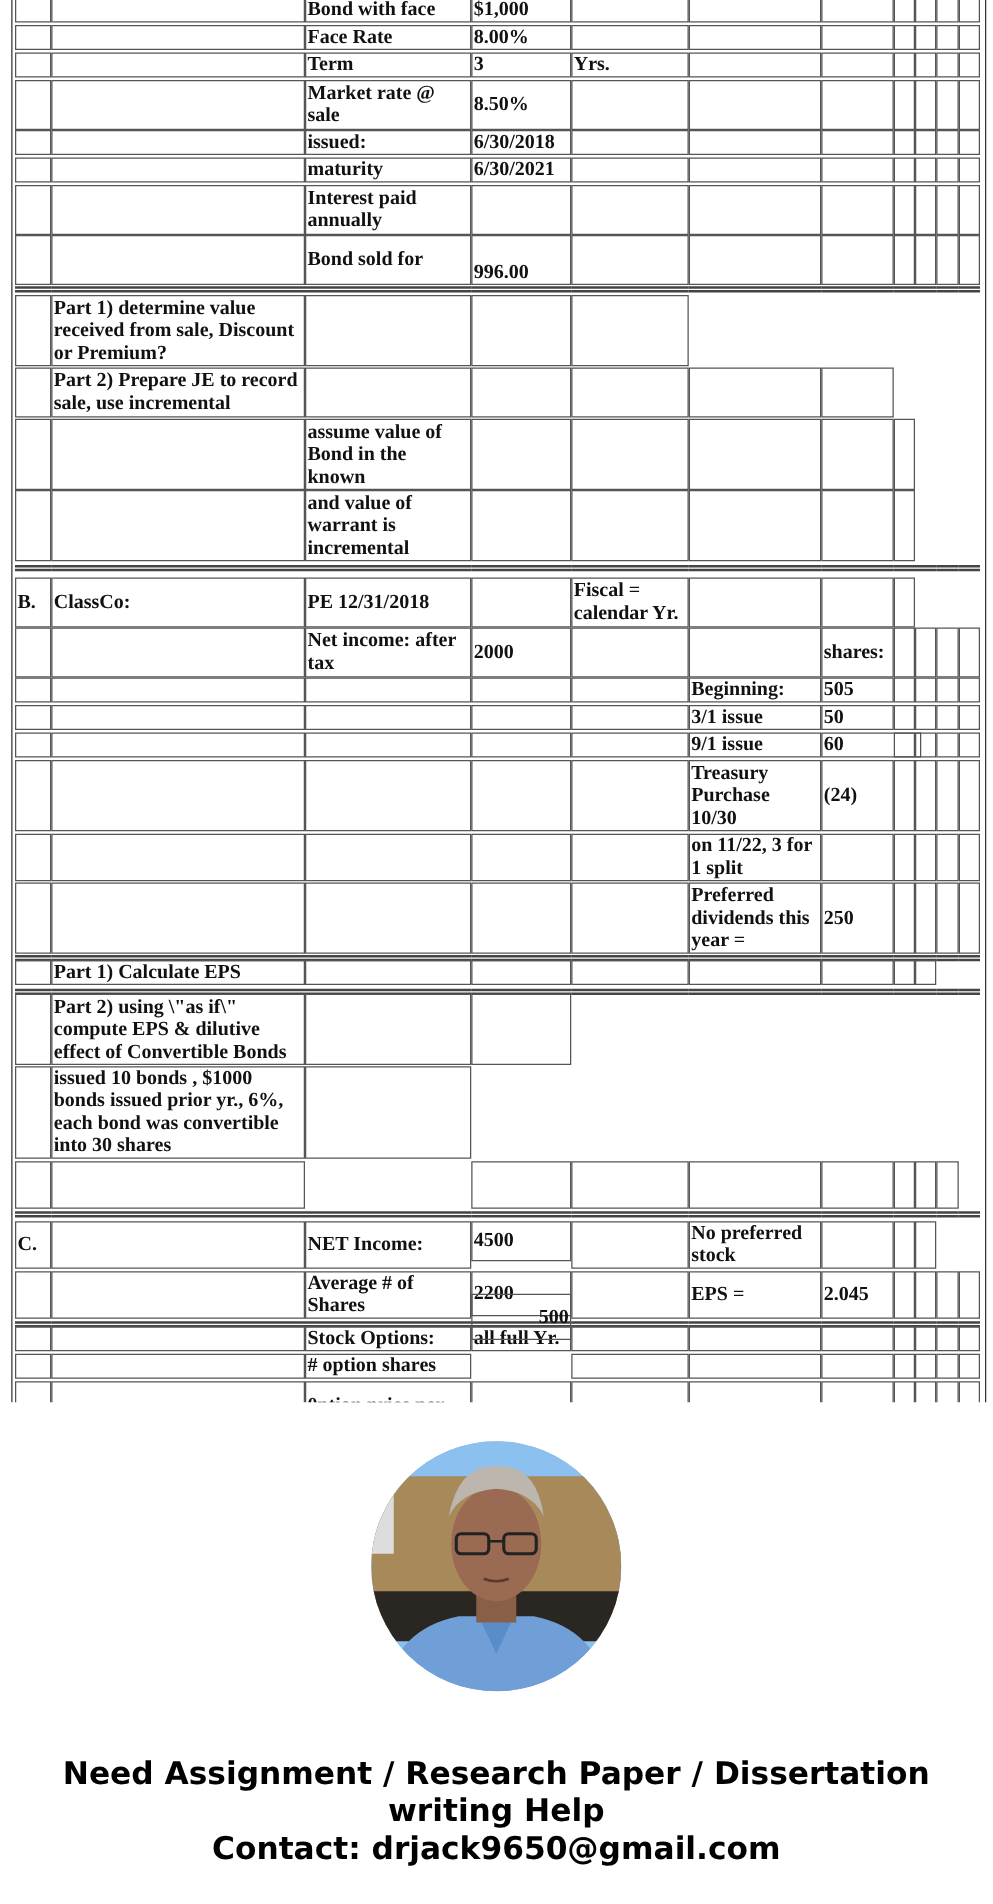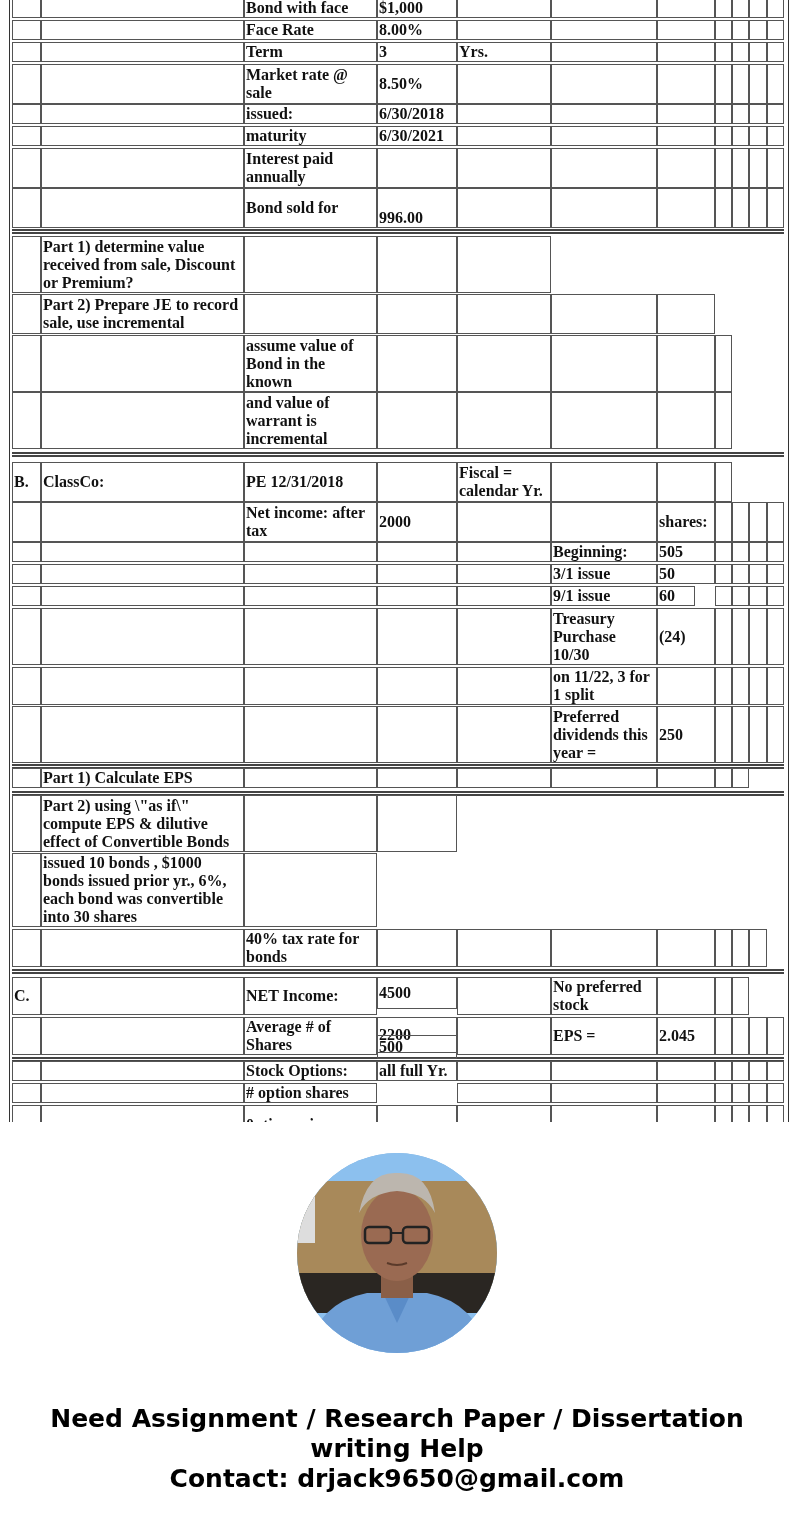--- a/index.html
+++ b/index.html
@@ -268,21 +268,21 @@
     <div class="cell mid" style="left: 739px; top: 564px; width: 18px; height: 20px;"></div>
     <div class="cell mid" style="left: 757px; top: 564px; width: 17px; height: 20px;"></div>
     <div class="cell mid" style="left: 2px; top: 586px; width: 29px; height: 20px;"></div>
     <div class="cell mid" style="left: 31px; top: 586px; width: 203px; height: 20px;"></div>
     <div class="cell mid" style="left: 234px; top: 586px; width: 133px; height: 20px;"></div>
     <div class="cell mid" style="left: 367px; top: 586px; width: 80px; height: 20px;"></div>
     <div class="cell mid" style="left: 447px; top: 586px; width: 94px; height: 20px;"></div>
     <div class="cell mid" style="left: 541px; top: 586px; width: 106px; height: 20px;">
       <span>9/1 issue</span>
     </div>
-    <div class="cell mid" style="left: 647px; top: 586px; width: 38px; height: 20px;">
+    <div class="cell mid" style="left: 647px; top: 586px; width: 80px; height: 20px;">
       <span>60</span>
     </div>
     <div class="cell mid" style="left: 705px; top: 586px; width: 17px; height: 20px;"></div>
     <div class="cell mid" style="left: 722px; top: 586px; width: 17px; height: 20px;"></div>
     <div class="cell mid" style="left: 739px; top: 586px; width: 18px; height: 20px;"></div>
     <div class="cell mid" style="left: 757px; top: 586px; width: 17px; height: 20px;"></div>
     <div class="cell mid" style="left: 2px; top: 608px; width: 29px; height: 57px;"></div>
     <div class="cell mid" style="left: 31px; top: 608px; width: 203px; height: 57px;"></div>
     <div class="cell mid" style="left: 234px; top: 608px; width: 133px; height: 57px;"></div>
     <div class="cell mid" style="left: 367px; top: 608px; width: 80px; height: 57px;"></div>
@@ -364,23 +364,20 @@
     </div>
     <div class="cell mid" style="left: 234px; top: 795px; width: 133px; height: 57px;"></div>
     <div class="cell mid" style="left: 367px; top: 795px; width: 80px; height: 57px;"></div>
     <div class="cell mid" style="left: 2px; top: 853px; width: 29px; height: 74px;"></div>
     <div class="cell mid" style="left: 31px; top: 853px; width: 203px; height: 74px; justify-content: flex-end;">
       <span>issued 10 bonds , $1000 bonds issued prior yr., 6%, each bond was convertible into 30 shares</span>
     </div>
     <div class="cell mid" style="left: 234px; top: 853px; width: 133px; height: 74px;"></div>
     <div class="cell mid" style="left: 2px; top: 929px; width: 29px; height: 38px;"></div>
     <div class="cell mid" style="left: 31px; top: 929px; width: 203px; height: 38px;"></div>
-    <div class="cell mid" style="left: 234px; top: 929px; width: 133px; height: 38px;">
-      <span>40% tax rate for bonds</span>
-    </div>
     <div class="cell mid" style="left: 367px; top: 929px; width: 80px; height: 38px;"></div>
     <div class="cell mid" style="left: 447px; top: 929px; width: 94px; height: 38px;"></div>
     <div class="cell mid" style="left: 541px; top: 929px; width: 106px; height: 38px;"></div>
     <div class="cell mid" style="left: 647px; top: 929px; width: 58px; height: 38px;"></div>
     <div class="cell mid" style="left: 705px; top: 929px; width: 17px; height: 38px;"></div>
     <div class="cell mid" style="left: 722px; top: 929px; width: 17px; height: 38px;"></div>
     <div class="cell mid" style="left: 739px; top: 929px; width: 18px; height: 38px;"></div>
     <div class="sep" style="left: 2px; top: 969px; width: 29px;"></div>
     <div class="sep" style="left: 31px; top: 969px; width: 203px;"></div>
     <div class="sep" style="left: 234px; top: 969px; width: 133px;"></div>
@@ -452,21 +449,21 @@
     <div class="cell mid" style="left: 647px; top: 1061px; width: 58px; height: 20px;"></div>
     <div class="cell mid" style="left: 705px; top: 1061px; width: 17px; height: 20px;"></div>
     <div class="cell mid" style="left: 722px; top: 1061px; width: 17px; height: 20px;"></div>
     <div class="cell mid" style="left: 739px; top: 1061px; width: 18px; height: 20px;"></div>
     <div class="cell mid" style="left: 757px; top: 1061px; width: 17px; height: 20px;"></div>
     <div class="cell mid" style="left: 2px; top: 1083px; width: 29px; height: 20px;"></div>
     <div class="cell mid" style="left: 31px; top: 1083px; width: 203px; height: 20px;"></div>
     <div class="cell mid" style="left: 234px; top: 1083px; width: 133px; height: 20px;">
       <span># option shares</span>
     </div>
-    <div class="cell mid" style="left: 367px; top: 1035px; width: 80px; height: 24px;">
+    <div class="cell mid" style="left: 367px; top: 1035px; width: 80px; height: 37px; justify-content: flex-end;">
       <span>500</span>
     </div>
     <div class="cell mid" style="left: 447px; top: 1083px; width: 94px; height: 20px;"></div>
     <div class="cell mid" style="left: 541px; top: 1083px; width: 106px; height: 20px;"></div>
     <div class="cell mid" style="left: 647px; top: 1083px; width: 58px; height: 20px;"></div>
     <div class="cell mid" style="left: 705px; top: 1083px; width: 17px; height: 20px;"></div>
     <div class="cell mid" style="left: 722px; top: 1083px; width: 17px; height: 20px;"></div>
     <div class="cell mid" style="left: 739px; top: 1083px; width: 18px; height: 20px;"></div>
     <div class="cell mid" style="left: 757px; top: 1083px; width: 17px; height: 20px;"></div>
     <div class="cell mid" style="left: 2px; top: 1105px; width: 29px; height: 40px;"></div>

